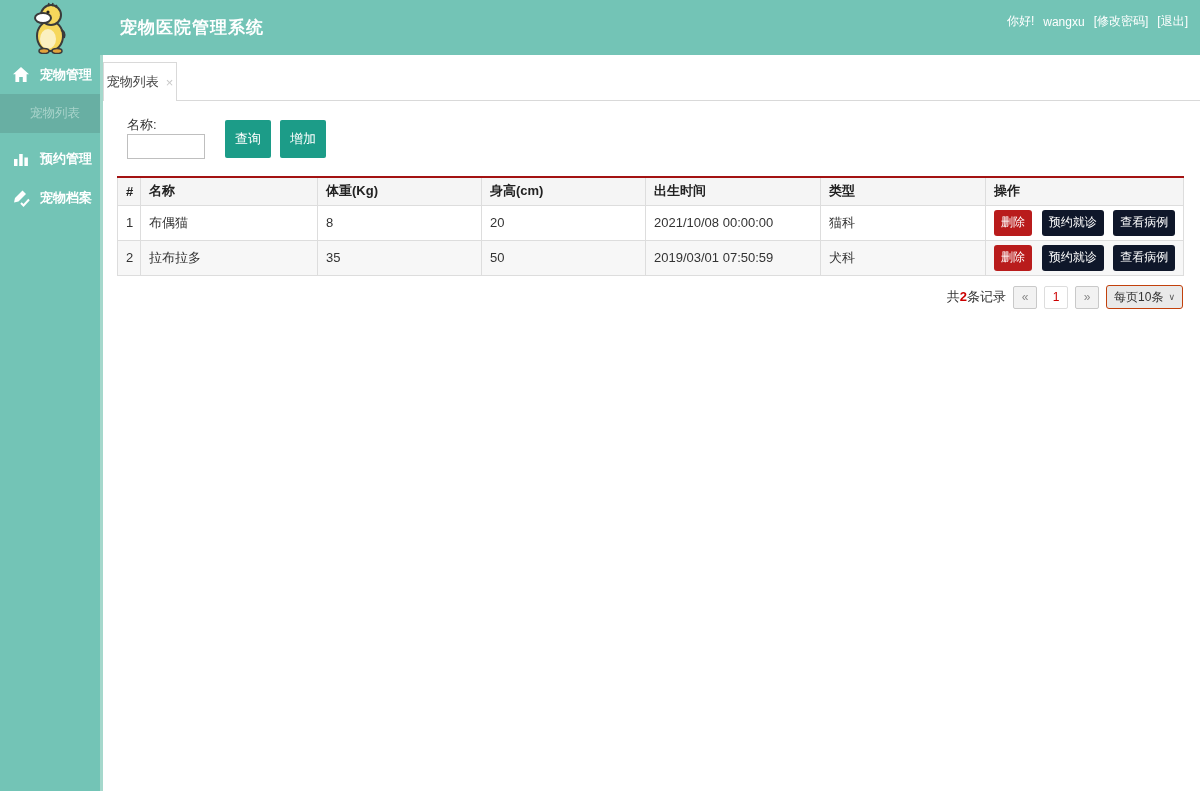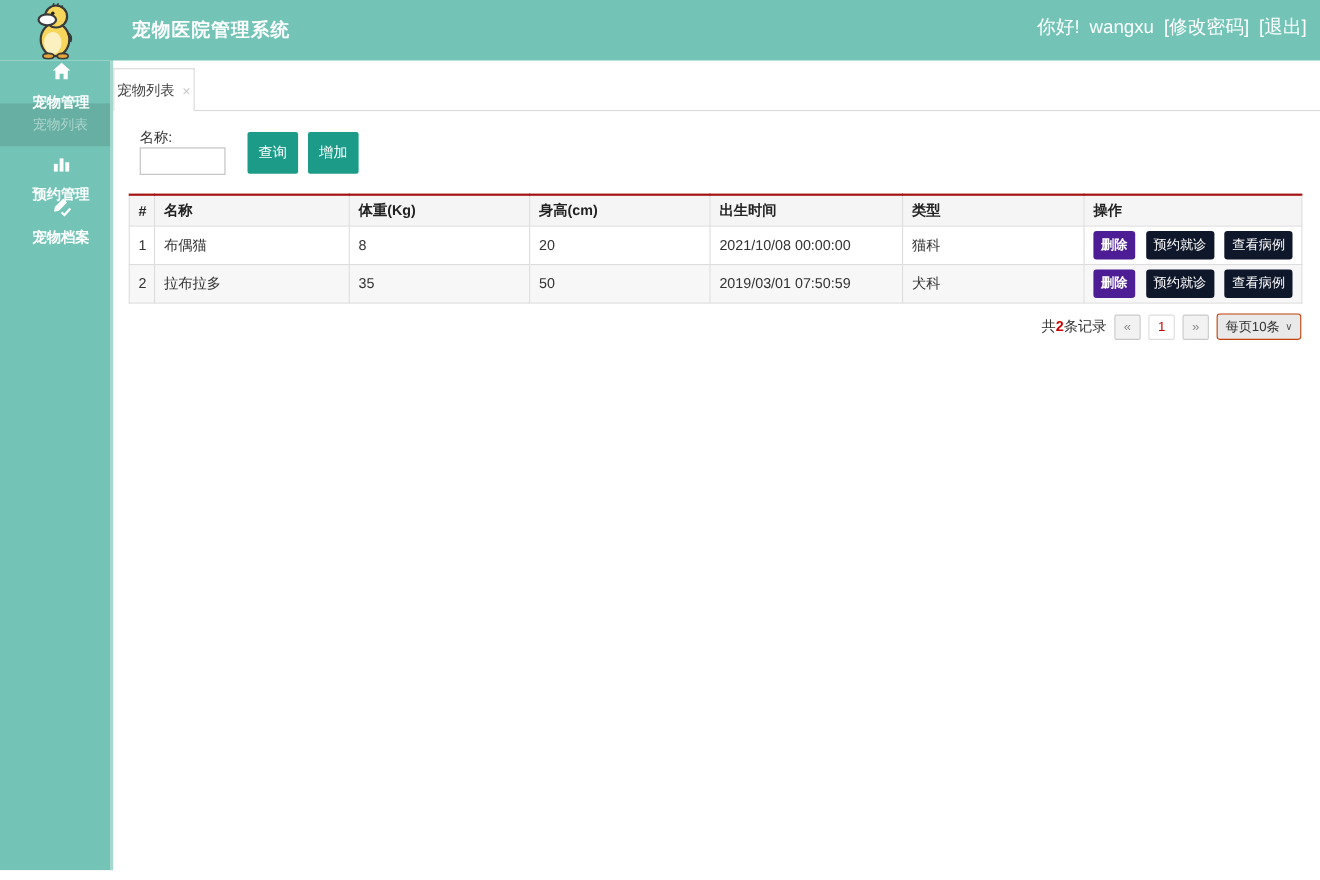--- a/index.html
+++ b/index.html
@@ -6,27 +6,27 @@
   html,body { width:1200px; height:800px; }
   body {
     font-family:"Liberation Sans","DejaVu Sans",sans-serif;
     background:#fff; color:#333; overflow:hidden; position:relative;
   }
 
   
   .header { position:absolute; top:0; left:0; width:1200px; height:55px; background:#73c4b6; z-index:5; }
   .logo { position:absolute; left:24px; top:2px; width:52px; height:52px; }
   .app-title { position:absolute; left:120px; top:0; line-height:55px; font-size:17px; color:#fff; font-weight:bold; letter-spacing:1px; }
-  .user-area { position:absolute; right:12px; top:13px; font-size:17px; color:#fff; display:flex; align-items:center; }
+  .user-area { position:absolute; right:12px; top:13px; font-size:12px; color:#fff; display:flex; align-items:center; }
   .user-area .sp { margin-left:9px; }
   .user-area a { color:#fff; text-decoration:none; cursor:pointer; }
 
   
   .sidebar { position:absolute; left:0; top:55px; width:103px; height:736px; background:#73c4b6; border-right:3px solid #a5d8cc; }
-  .menu-item { height:39px; display:flex; align-items:center; gap:9px; padding-left:11px; color:#fff; font-weight:bold; font-size:13px; cursor:pointer;flex-direction:column; }
+  .menu-item { height:39px; display:flex; align-items:center; gap:9px; padding-left:11px; color:#fff; font-weight:bold; font-size:13px; cursor:pointer; }
   .mi-icon { width:20px; height:20px; flex:0 0 20px; display:flex; align-items:center; justify-content:center; }
   .mi-icon svg { width:18px; height:18px; fill:#fff; }
   .submenu { background:#68afa3; }
   .submenu-item { height:39px; line-height:39px; padding-left:30px; color:#a9d4cb; font-size:12.5px; cursor:pointer; }
   .submenu-item + .submenu-item { border-top:1px solid #79bcb0; }
   .menu-item.after-sub { margin-top:6px; }
 
   
   .content { position:absolute; left:103px; top:55px; width:1097px; height:745px; background:#fff; }
 
@@ -49,21 +49,21 @@
   .data-table { position:absolute; left:14px; top:121px; width:1066px; border-collapse:collapse;
                 border-top:2px solid #a31212; font-size:13px; table-layout:fixed; }
   .data-table th, .data-table td { border:1px solid #ddd; overflow:hidden; white-space:nowrap; }
   .data-table th { background:#f5f5f5; text-align:left; font-weight:bold; height:28px; padding:0 8px; color:#222; }
   .data-table td { height:35px; padding:0 8px; background:#fff; color:#333; }
   .data-table tr.odd td { background:#f7f7f7; }
   .col-idx { text-align:center !important; }
   .op-btn { display:inline-block; border:none; border-radius:3px; color:#fff; font-size:12px;
             height:26px; padding:0 7px; margin-right:6px; cursor:pointer; vertical-align:middle;
             font-family:inherit; }
-  .op-delete { background:#4c1d95;font-weight:bold; }
+  .op-delete { background:#b91c1c; }
   .op-teal { background:#0f172a; }
 
   
   .pagination { position:absolute; top:230px; right:17px; display:flex; align-items:center; gap:7px; font-size:13px; color:#333; }
   .total-count { color:#c00; font-weight:bold; }
   .pg-btn { width:24px; height:23px; border:1px solid #c9c9c9; background:#f2f2f2; color:#8a8a8a;
             display:flex; align-items:center; justify-content:center; font-size:12px; border-radius:2px; cursor:pointer; }
   .pg-current { background:#fff; border:1px solid #ddd; color:#c00; }
   .page-size { height:24px; background:#e9e9e9; border:1px solid #c2410c; border-radius:3px;
                display:flex; align-items:center; padding:0 7px; gap:5px; font-size:12px; color:#333; cursor:pointer; }

